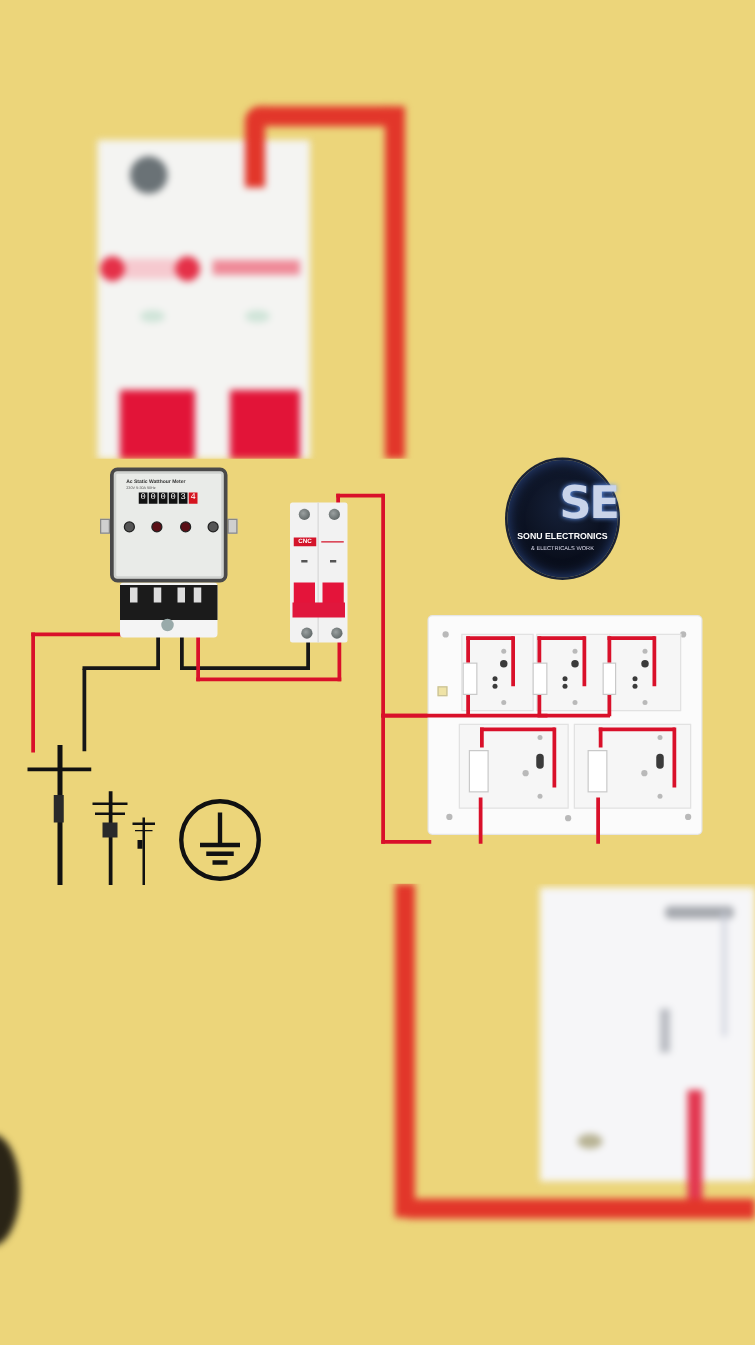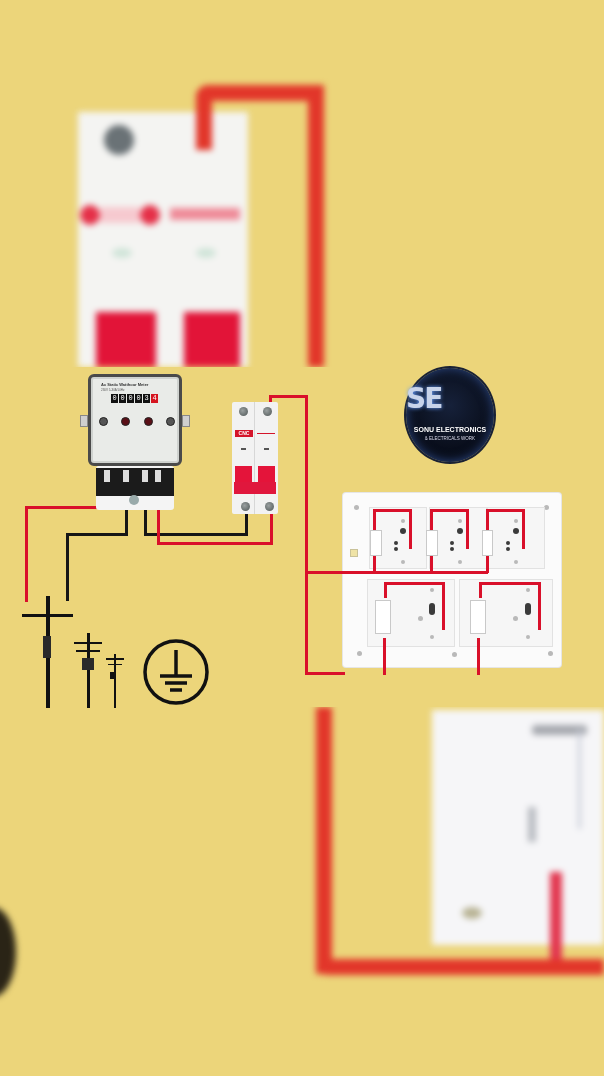--- a/index.html
+++ b/index.html
@@ -41,21 +41,21 @@
   
   .board { position:absolute; left:343px; top:493px; width:218px; height:174px; background:#fbfbfb; border-radius:3px; box-shadow:0 0 0 1px #e6e6e6; }
   .module { position:absolute; background:#f6f6f6; border:1px solid #e2e2e2; }
   .sw-rocker { position:absolute; background:#fff; border:1px solid #c9c9c9; }
   .pin { position:absolute; border-radius:50%; background:#3b3b3b; }
   .pin.lt { background:#b9b9b9; }
   .indicator { position:absolute; width:8px; height:8px; background:#efe3a6; border:1px solid #c9c299; }
 
   
   .logo { position:absolute; left:406px; top:368px; width:88px; height:94px; border-radius:50%; background:radial-gradient(circle at 50% 40%, #16213a 0%, #070b16 70%); box-shadow: 0 0 0 2px #1a2234, inset 0 0 12px #2f4b88; }
-  .logo-mark { position:absolute; left:0; top:14px; width:88px; text-align:left; font-size:28px; font-weight:bold; color:#c9d4ea; letter-spacing:-2px; font-family:"DejaVu Sans", sans-serif; text-shadow:0 0 4px #6aa0ff; }
+  .logo-mark { position:absolute; left:0; top:14px; width:88px; text-align:right; font-size:36px; font-weight:bold; color:#c9d4ea; letter-spacing:-2px; font-family:"DejaVu Sans", sans-serif; text-shadow:0 0 4px #6aa0ff; }
   .logo-name { position:absolute; left:0; top:58px; width:88px; text-align:center; font-size:7px; color:#fff; font-weight:bold; }
   .logo-sub { position:absolute; left:0; top:68px; width:88px; text-align:center; font-size:4.5px; color:#dde; }
 
   
   .pole { position:absolute; background:#111; }
 </style>
 </head>
 <body>
 
 <div class="stage">

